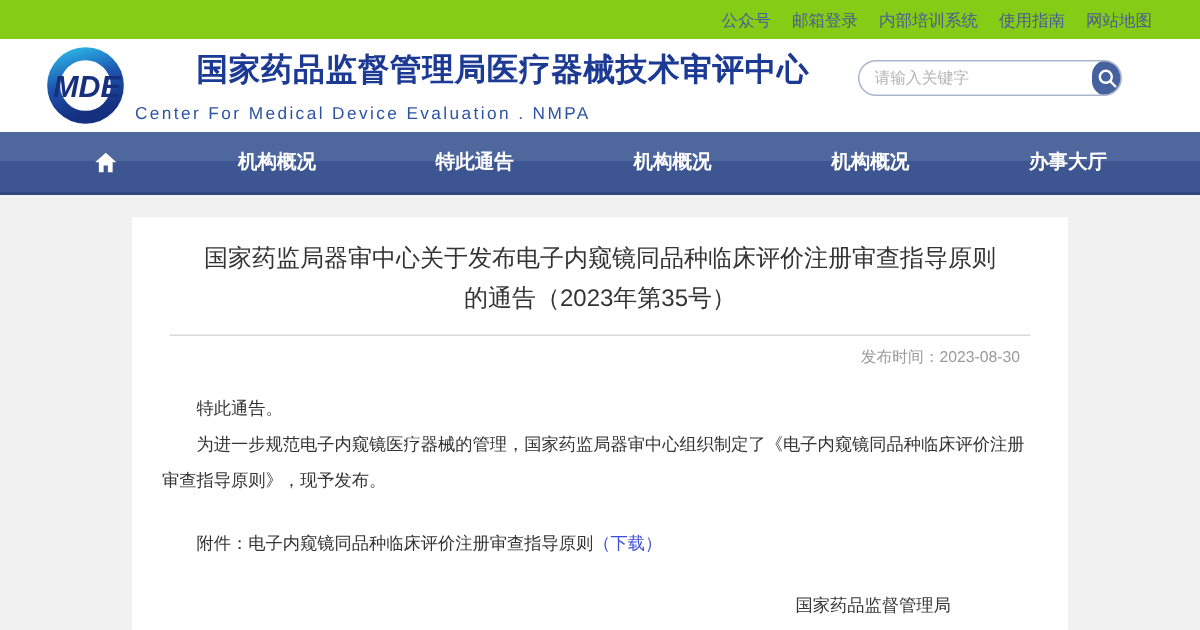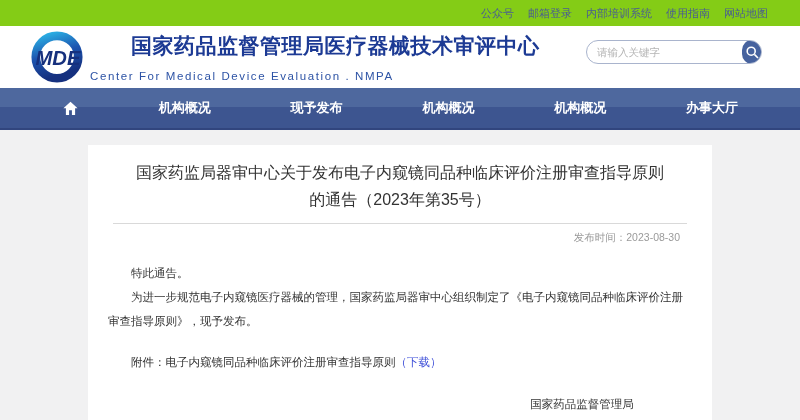--- a/index.html
+++ b/index.html
@@ -14,21 +14,21 @@
   
   .header { height:62px; background:#fff; display:flex; align-items:center;
     padding:0 30px; position:relative; }
   .logo { display:flex; align-items:center; }
   .logo svg { display:block; }
   .brand { margin-left:6px; }
   .brand-cn { font-family:"DejaVu Serif","Liberation Serif",serif; font-weight:700;
     font-size:21px; color:#1c3a94; letter-spacing:0.5px; white-space:nowrap;margin-left:41px; }
   .brand-en { font-size:11.5px; color:#2d53a5; letter-spacing:1.6px; margin-top:10px;
     white-space:nowrap; }
-  .search { position:absolute; right:38px; top:14px; width:176px; height:24px;
+  .search { position:absolute; right:52px; top:14px; width:176px; height:24px;
     border:1px solid #a9b4cd; border-radius:12px; background:#fff; display:flex;
     overflow:hidden; }
   .search input { flex:1; border:none; outline:none; padding:0 10px; font-size:10.5px;
     color:#333; background:transparent; }
   .search input::placeholder { color:#b5b5b5; }
   .search-btn { width:38px; height:24px; margin:-1px -1px -1px 0; border:none;
     background:#46629e; border-radius:12px; display:flex; align-items:center;
     justify-content:center; cursor:pointer; }
 
   
@@ -97,21 +97,21 @@
   </div>
 </div>
 
 <div class="nav">
   <a class="nav-item nav-home" href="#">
     <svg width="17" height="17" viewBox="0 0 24 24">
       <path d="M12 2.5 L22 11.5 H18.5 V21 H14 V14.5 H10 V21 H5.5 V11.5 H2 Z" fill="#fff"></path>
     </svg>
   </a>
   <a class="nav-item" href="#">机构概况</a>
-  <a class="nav-item" href="#">现予发布</a>
+  <a class="nav-item" href="#">特此通告</a>
   <a class="nav-item" href="#">机构概况</a>
   <a class="nav-item" href="#">机构概况</a>
   <a class="nav-item" href="#">办事大厅</a>
 </div>
 
 <div class="page">
   <div class="card">
     <h1 class="art-title">国家药监局器审中心关于发布电子内窥镜同品种临床评价注册审查指导原则的通告（2023年第35号）</h1>
     <hr class="divider">
     <div class="pub-row">发布时间：2023-08-30</div>

